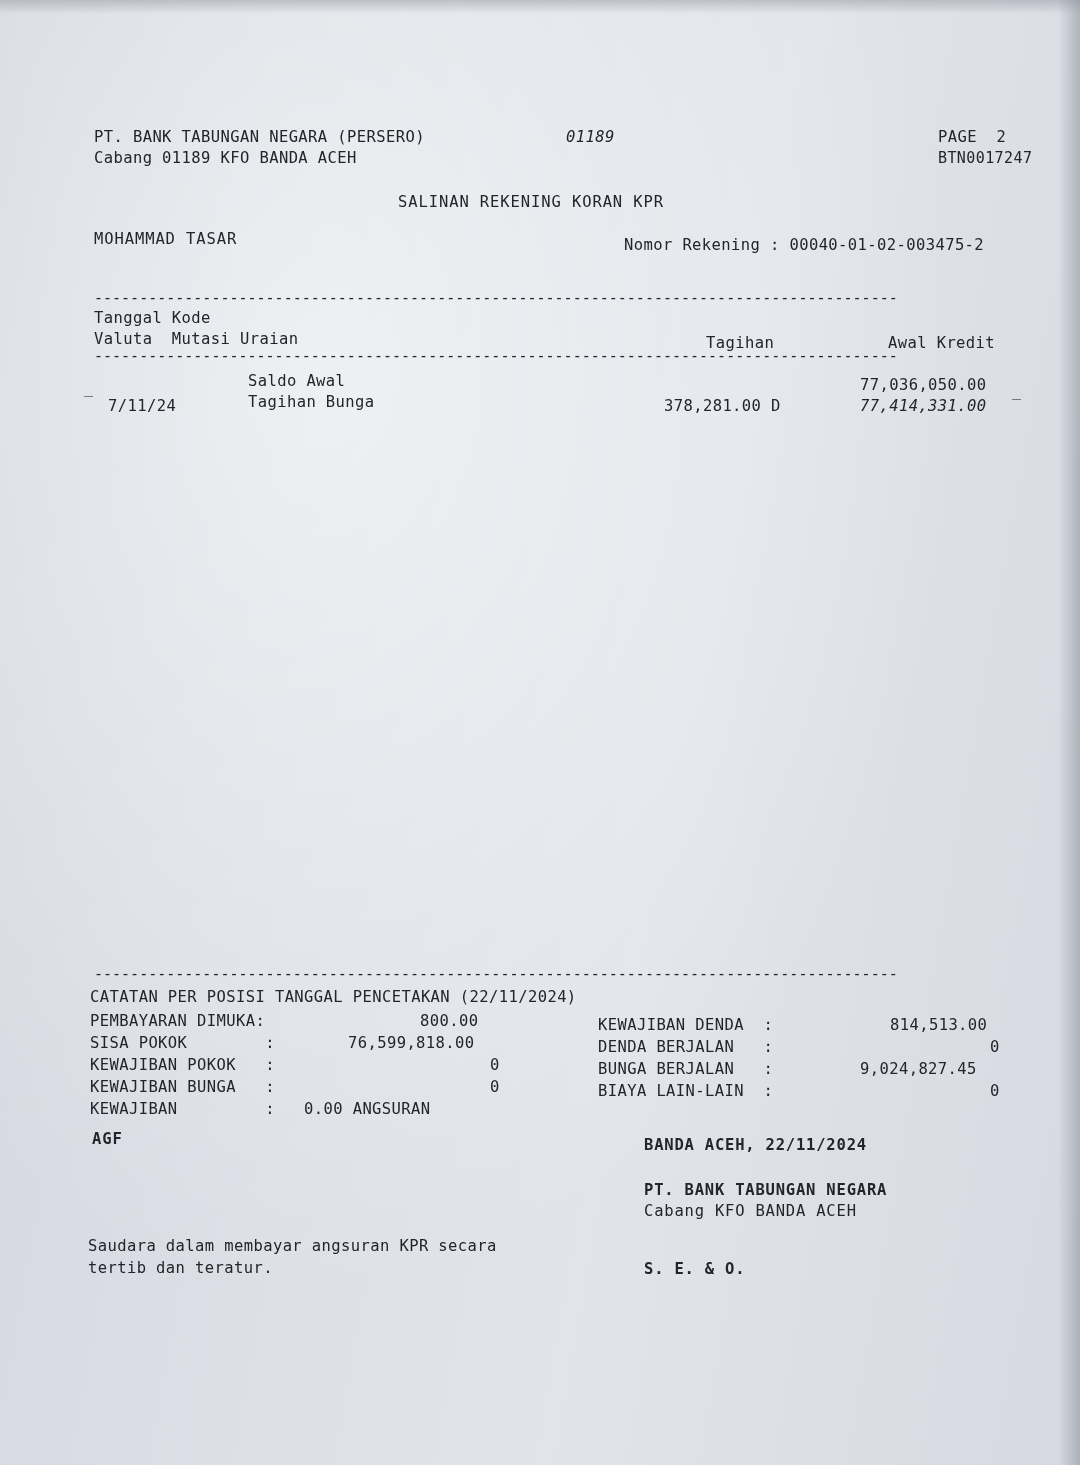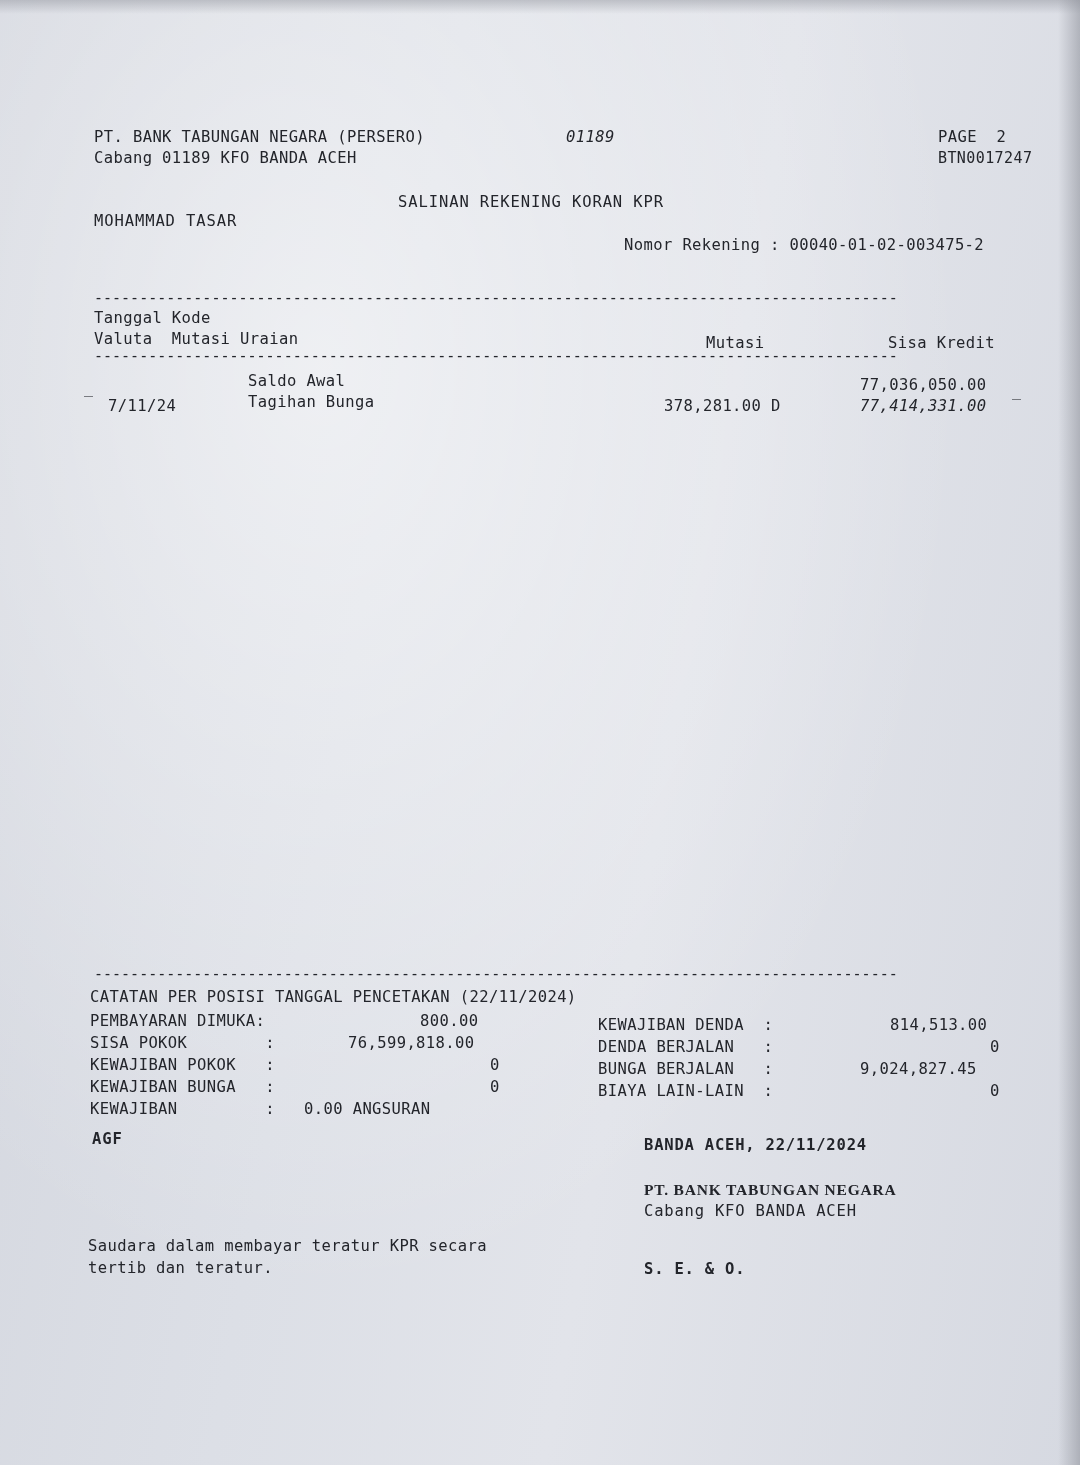--- a/index.html
+++ b/index.html
@@ -54,21 +54,21 @@
   .abs { position: absolute; white-space: pre; }
 
   .bank-name { left: 94px; top: 127px; }
   .branch    { left: 94px; top: 148px; }
   .code-mid  { left: 566px; top: 127px; font-style: italic; }
   .page-lbl  { left: 938px; top: 127px; }
   .doc-id    { left: 938px; top: 148px; font-size: 15px; }
 
   .title     { left: 398px; top: 192px; letter-spacing: 0.9px; }
 
-  .cust-name { left: 94px; top: 211px; letter-spacing: 0.9px; }
+  .cust-name { left: 94px; top: 229px; letter-spacing: 0.9px; }
   .acct-lbl  { left: 624px; top: 235px; }
 
   .rule1 { left: 94px; top: 288px; width: 916px; letter-spacing: 0px; font-size: 15px; overflow: hidden; }
   .rule2 { left: 94px; top: 346px; width: 916px; letter-spacing: 0px; font-size: 15px; overflow: hidden; }
   .rule3 { left: 94px; top: 964px; width: 916px; letter-spacing: 0px; font-size: 15px; overflow: hidden; }
 
   .hdr-l1 { left: 94px; top: 308px; }
   .hdr-l2 { left: 94px; top: 329px; }
   .hdr-mut { left: 706px; top: 333px; }
   .hdr-sisa { left: 888px; top: 333px; }
@@ -101,21 +101,21 @@
   .r-l3 { left: 598px; top: 1059px; }
   .r-l4 { left: 598px; top: 1081px; }
 
   .r-v1 { left: 890px; top: 1015px; }
   .r-v2 { left: 990px; top: 1037px; }
   .r-v3 { left: 860px; top: 1059px; }
   .r-v4 { left: 990px; top: 1081px; }
 
   .agf      { left: 92px; top: 1129px; font-weight: bold; letter-spacing: 0.9px; }
   .place    { left: 644px; top: 1135px; font-weight: bold; letter-spacing: 0.8px; }
-  .sign1    { left: 644px; top: 1180px; font-weight: bold; letter-spacing: 0.8px; font-family: Liberation Serif, serif; }
+  .sign1    { left: 644px; top: 1180px; font-weight: bold; letter-spacing: 0.8px; }
   .sign2    { left: 644px; top: 1201px; letter-spacing: 0.8px; }
   .seo      { left: 644px; top: 1259px; font-weight: bold; letter-spacing: 0.8px; }
 
   .thanks1 { left: 88px; top: 1214px; }
   .thanks2 { left: 88px; top: 1236px; }
   .thanks3 { left: 88px; top: 1258px; }
 </style>
 </head>
 <body>
 
@@ -132,22 +132,22 @@
     <div class="abs doc-id">BTN0017247</div>
 
     <div class="abs title">SALINAN REKENING KORAN KPR</div>
 
     <div class="abs cust-name">MOHAMMAD TASAR</div>
     <div class="abs acct-lbl">Nomor Rekening : 00040-01-02-003475-2</div>
 
     <div class="abs rule1">-----------------------------------------------------------------------------------------</div>
     <div class="abs hdr-l1">Tanggal Kode</div>
     <div class="abs hdr-l2">Valuta  Mutasi Uraian</div>
-    <div class="abs hdr-mut">Mutasi</div>
-    <div class="abs hdr-sisa">Sisa Kredit</div>
+    <div class="abs hdr-mut">Tagihan</div>
+    <div class="abs hdr-sisa">Awal Kredit</div>
     <div class="abs rule2">-----------------------------------------------------------------------------------------</div>
 
     <div class="abs dash-left">_</div>
     <div class="abs dash-right">_</div>
 
     <div class="abs row0-desc">Saldo Awal</div>
     <div class="abs row0-sisa">77,036,050.00</div>
 
     <div class="abs row1-date">7/11/24</div>
     <div class="abs row1-desc">Tagihan Bunga</div>
@@ -178,17 +178,17 @@
     <div class="abs r-v2">0</div>
     <div class="abs r-v3">9,024,827.45</div>
     <div class="abs r-v4">0</div>
 
     <div class="abs agf">AGF</div>
     <div class="abs place">BANDA ACEH, 22/11/2024</div>
     <div class="abs sign1">PT. BANK TABUNGAN NEGARA</div>
     <div class="abs sign2">Cabang KFO BANDA ACEH</div>
     <div class="abs seo">S. E. &amp; O.</div>
 
-    <div class="abs thanks2">Saudara dalam membayar teratur KPR secara</div>
+    <div class="abs thanks2">Saudara dalam membayar angsuran KPR secara</div>
     <div class="abs thanks3">tertib dan teratur.</div>
 
   </div>
 </div>
 
 </body></html>

